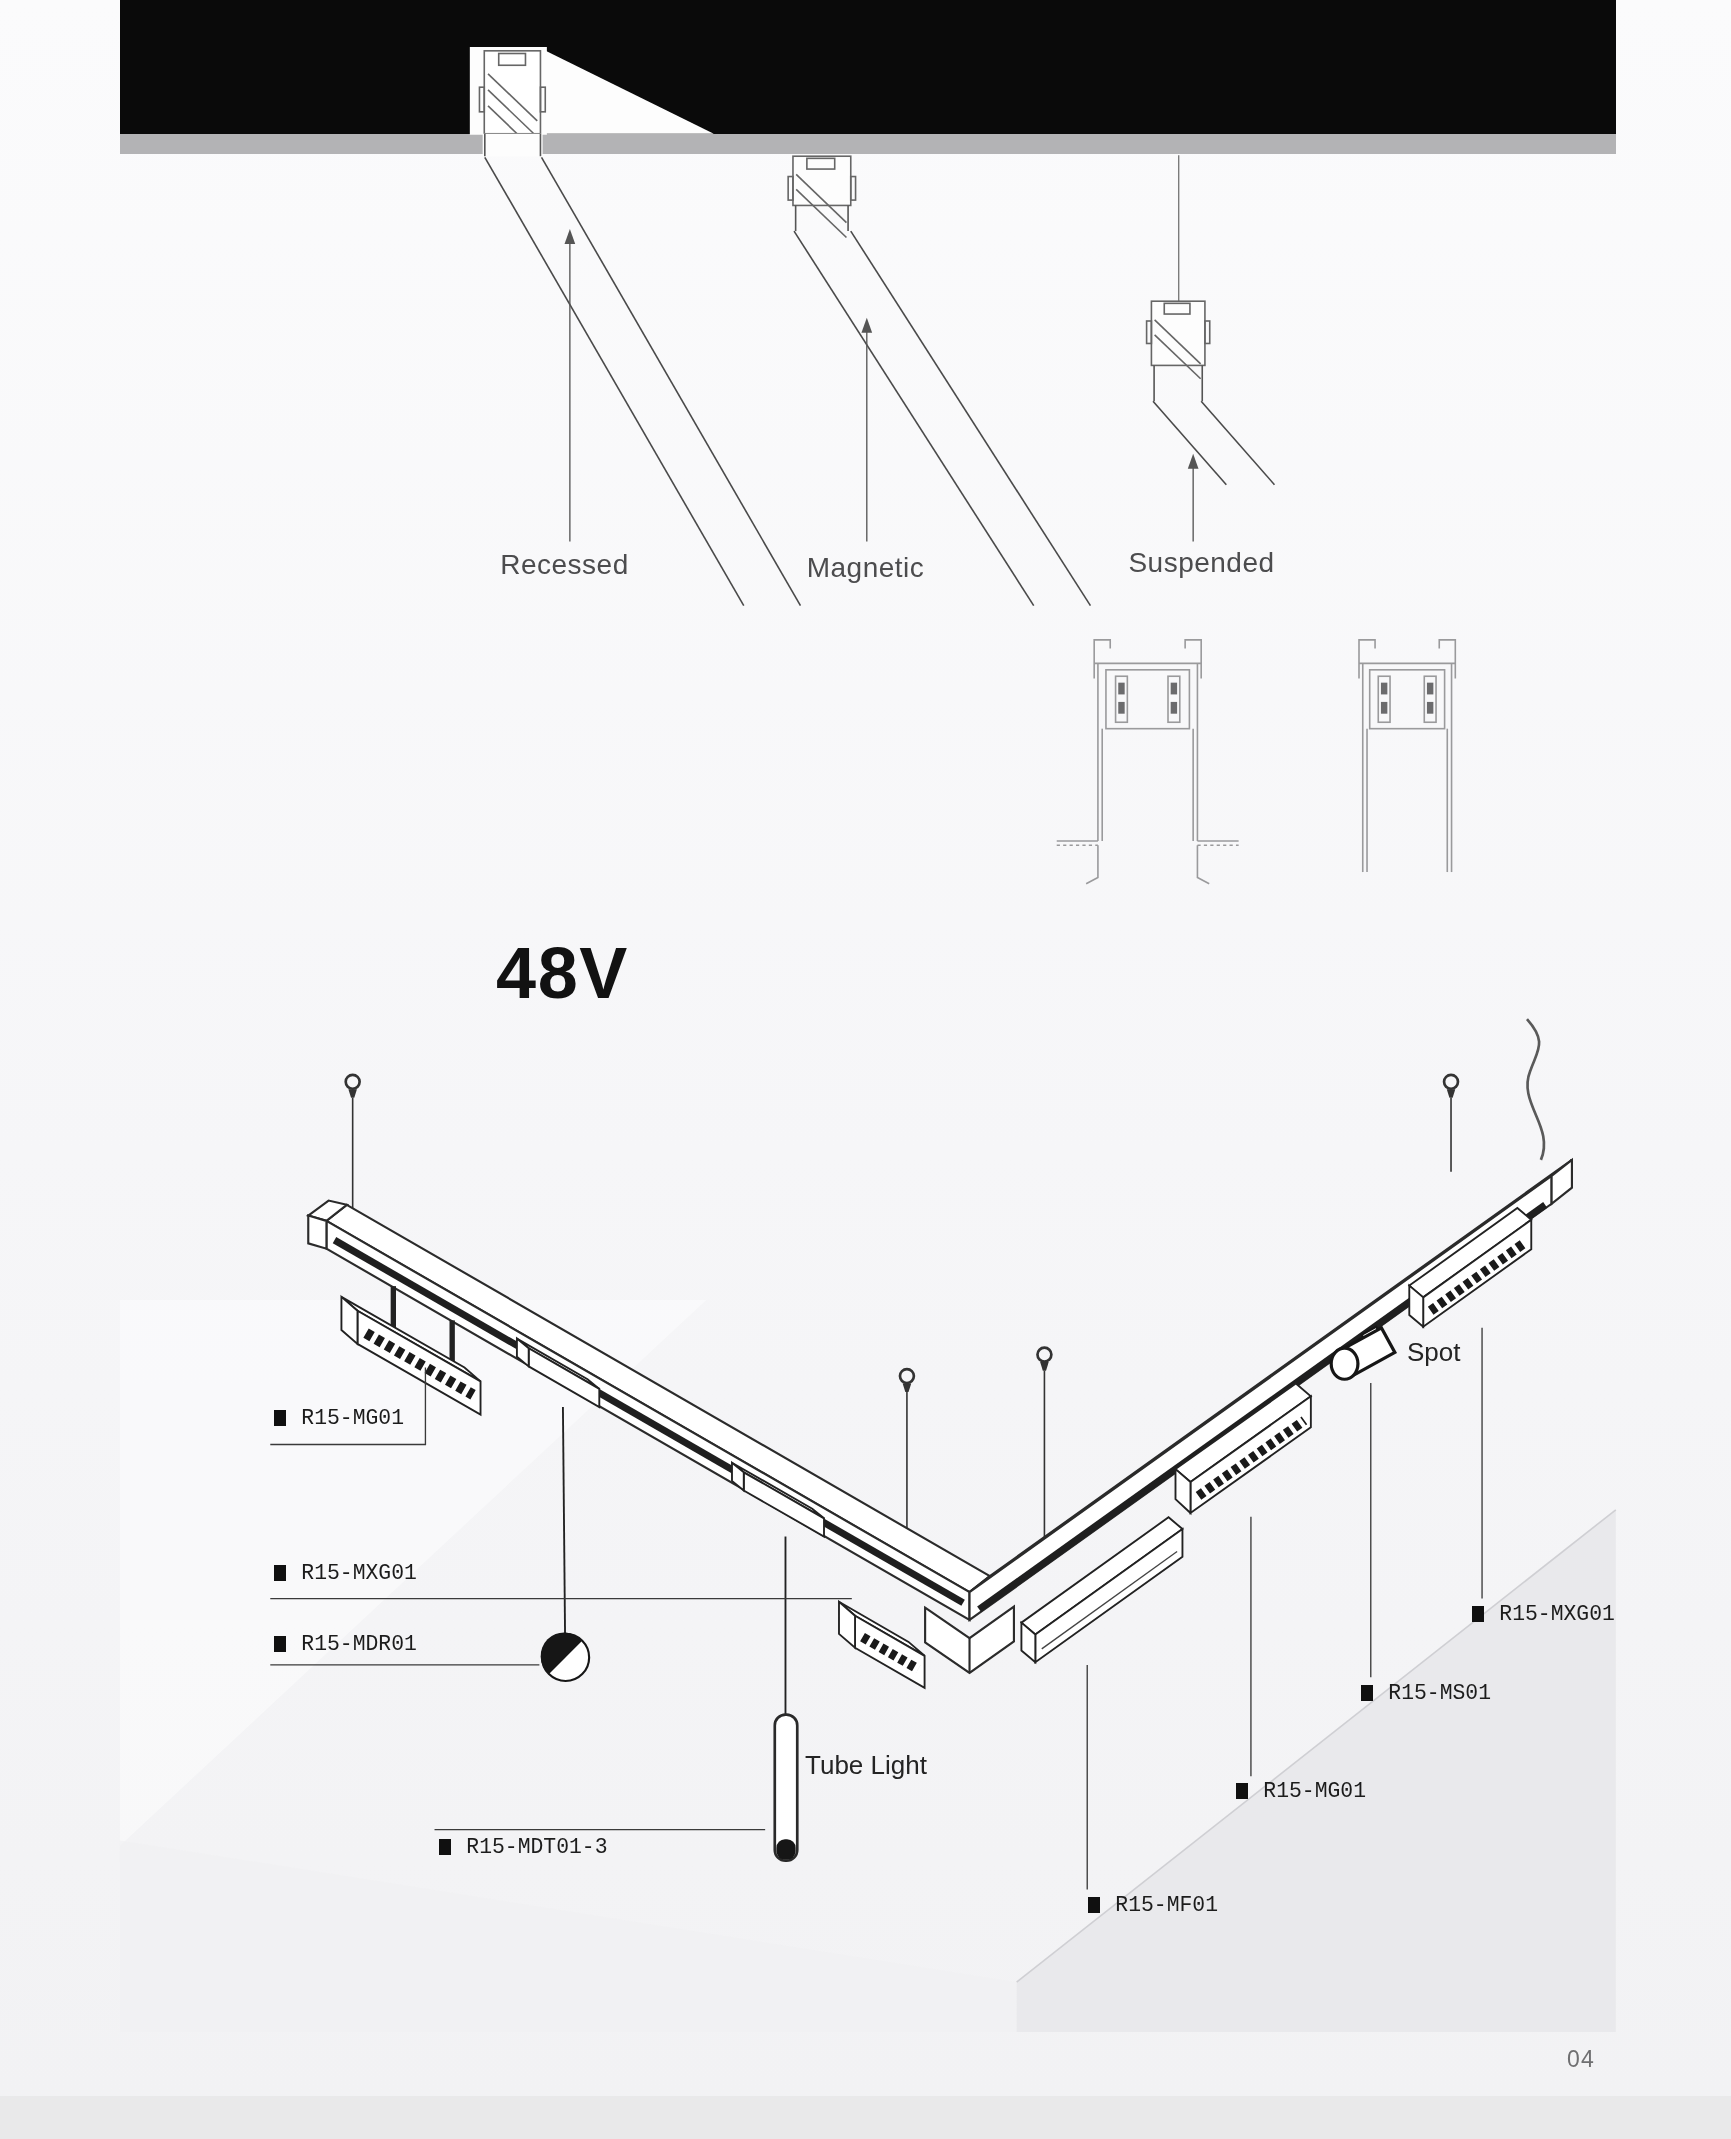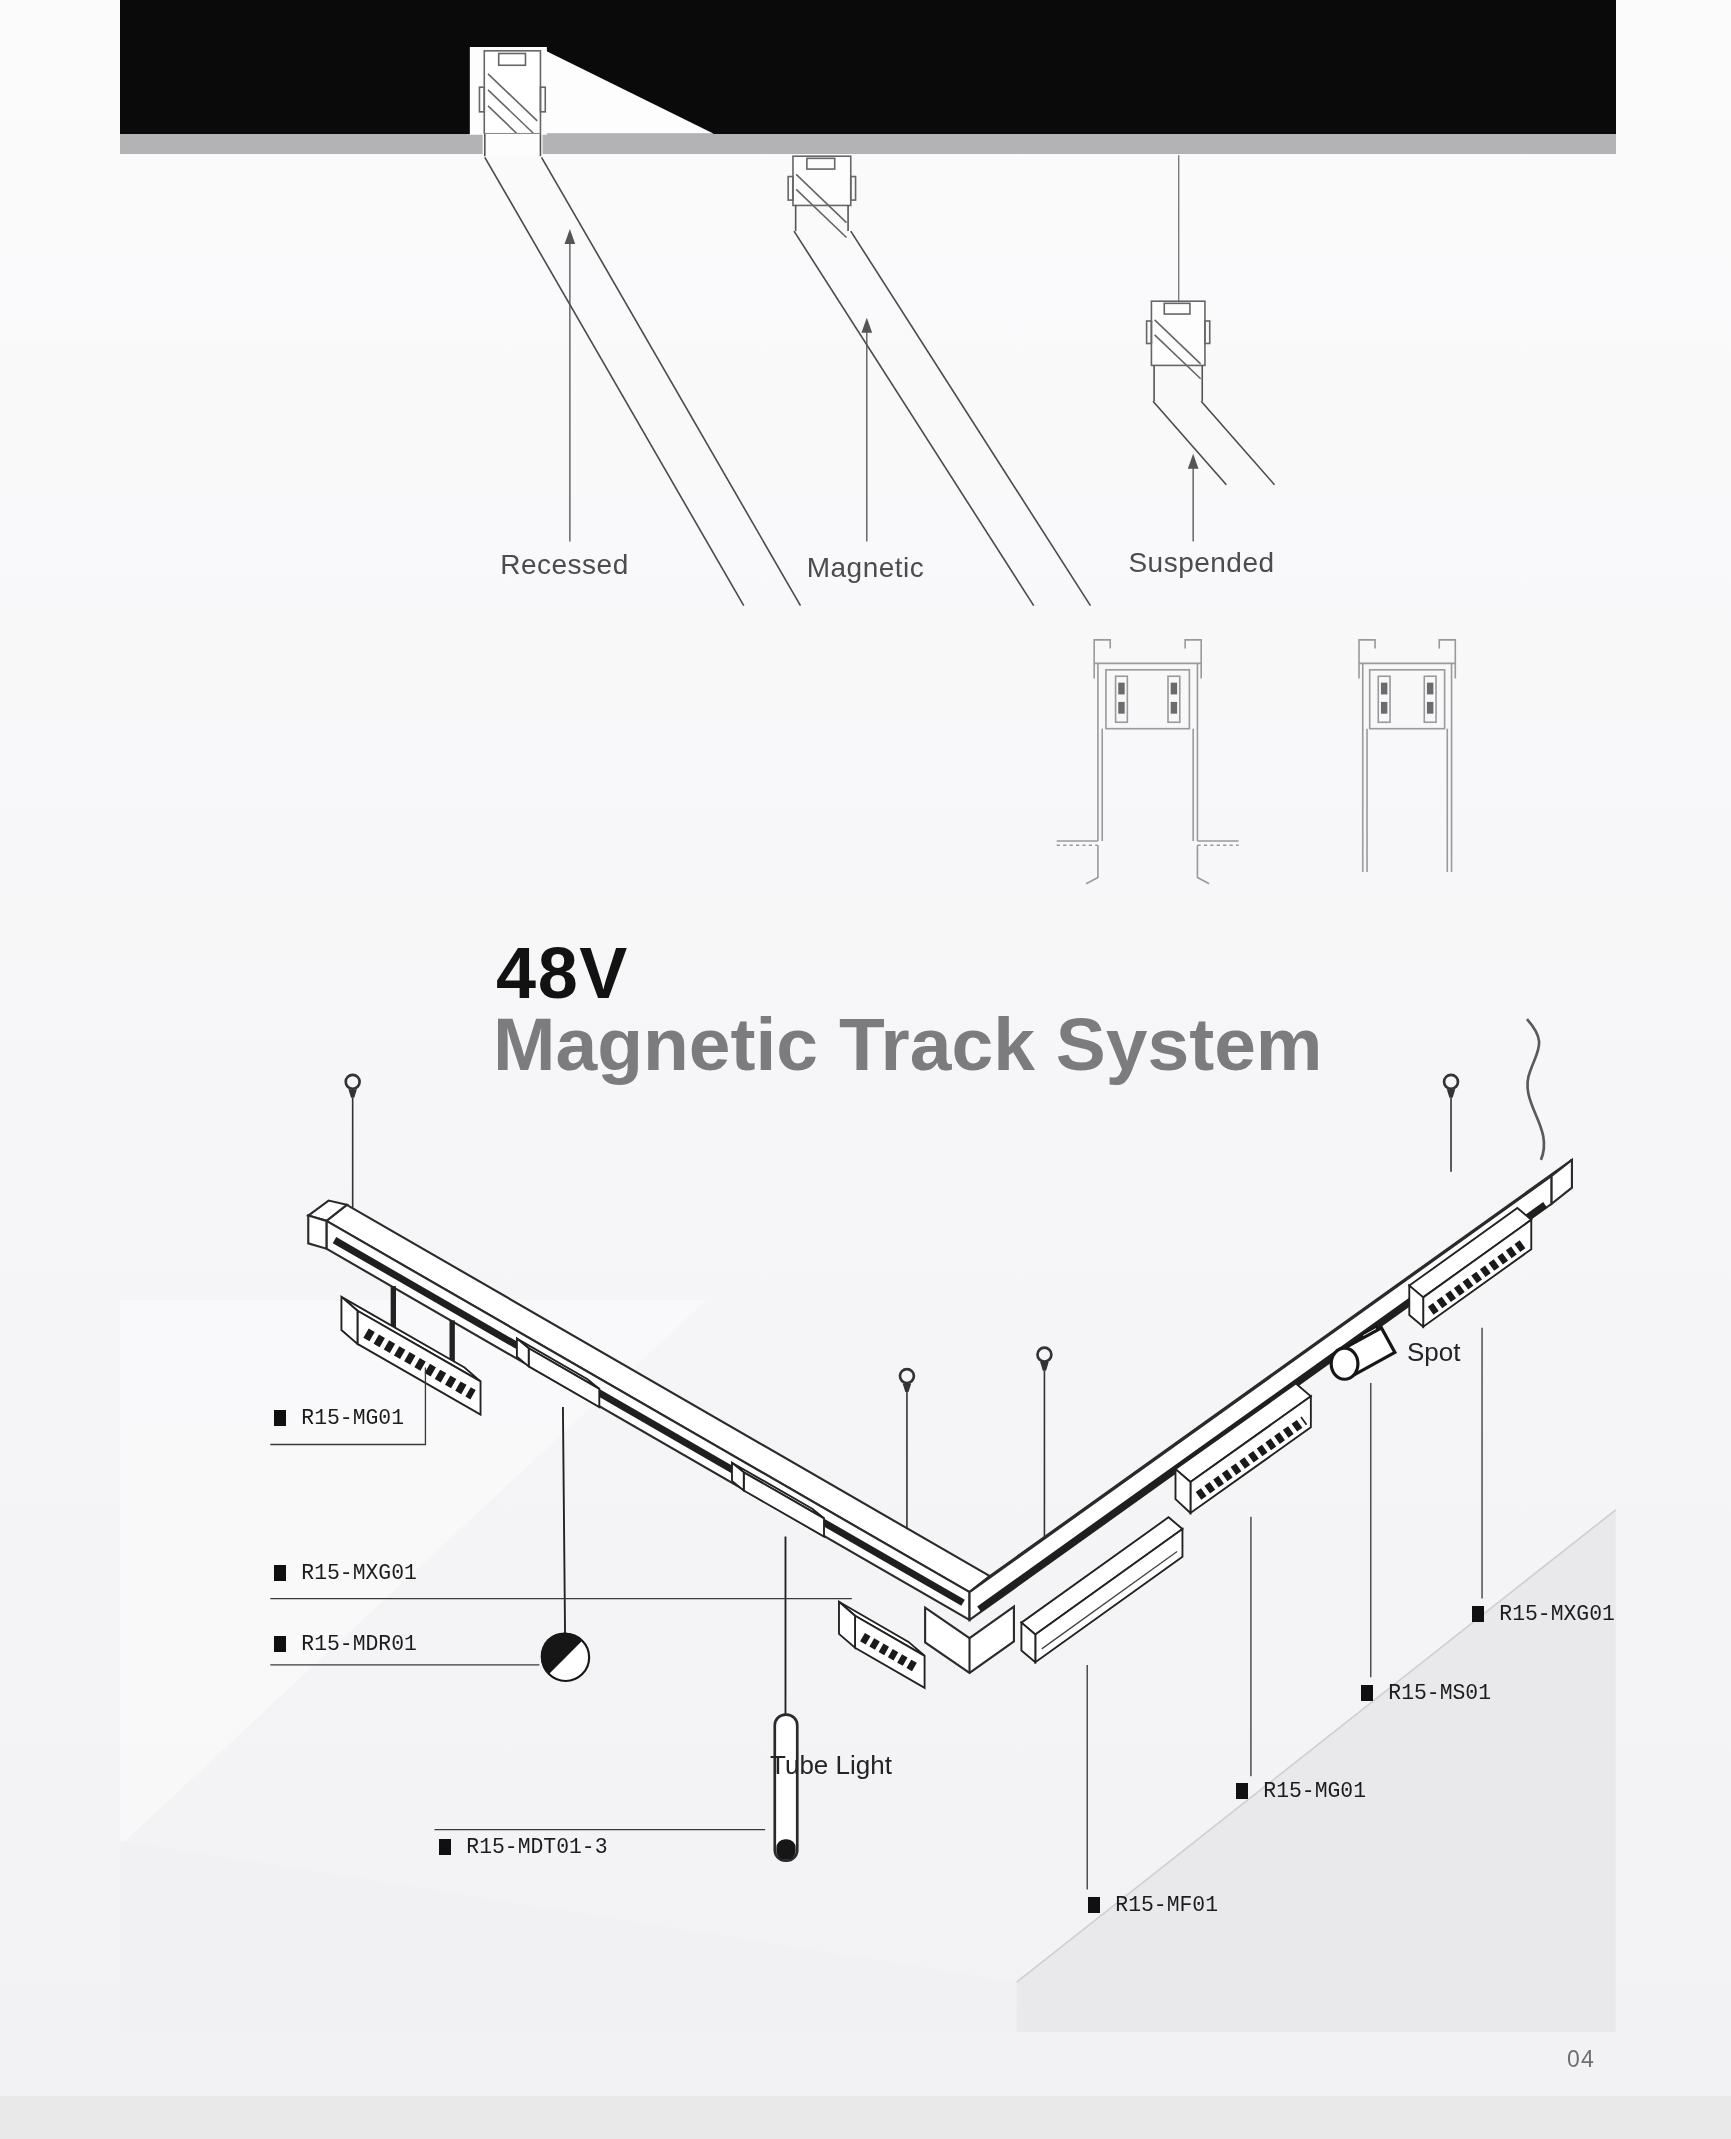--- a/index.html
+++ b/index.html
@@ -259,21 +259,20 @@
       <line x1="2562" y1="2585" x2="2562" y2="3135"></line>
       <line x1="2770" y1="2482" x2="2770" y2="2988"></line>
     </g>
   </svg>
 
   <div class="abs mountlabel" style="left:452px;top:549px;">Recessed</div>
   <div class="abs mountlabel" style="left:753px;top:552px;">Magnetic</div>
   <div class="abs mountlabel" style="left:1089px;top:547px;">Suspended</div>
 
   <div class="abs title1" style="left:496px;top:937px;">48V</div>
-  <div class="abs title2" style="left:493px;top:1007px;">Magnetic Track System</div>
 
   <div class="part-label" style="left:274px;top:1406px;">
     <span class="bullet"></span>
     <span>R15-MG01</span>
   </div>
   <div class="part-label" style="left:274px;top:1561px;">
     <span class="bullet"></span>
     <span>R15-MXG01</span>
   </div>
   <div class="part-label" style="left:274px;top:1632px;">
@@ -294,19 +293,19 @@
   </div>
   <div class="part-label" style="left:1361px;top:1681px;">
     <span class="bullet"></span>
     <span>R15-MS01</span>
   </div>
   <div class="part-label" style="left:1472px;top:1602px;">
     <span class="bullet"></span>
     <span>R15-MXG01</span>
   </div>
 
-  <div class="plain-label" style="left:770px;top:1750px;">Tube Light</div>
+  <div class="plain-label" style="left:805px;top:1750px;">Tube Light</div>
   <div class="plain-label" style="left:1407px;top:1337px;">Spot</div>
 
   <div class="abs pagenum" style="left:1567px;top:2046px;">04</div>
 
 </div>
 
 
 </body></html>

